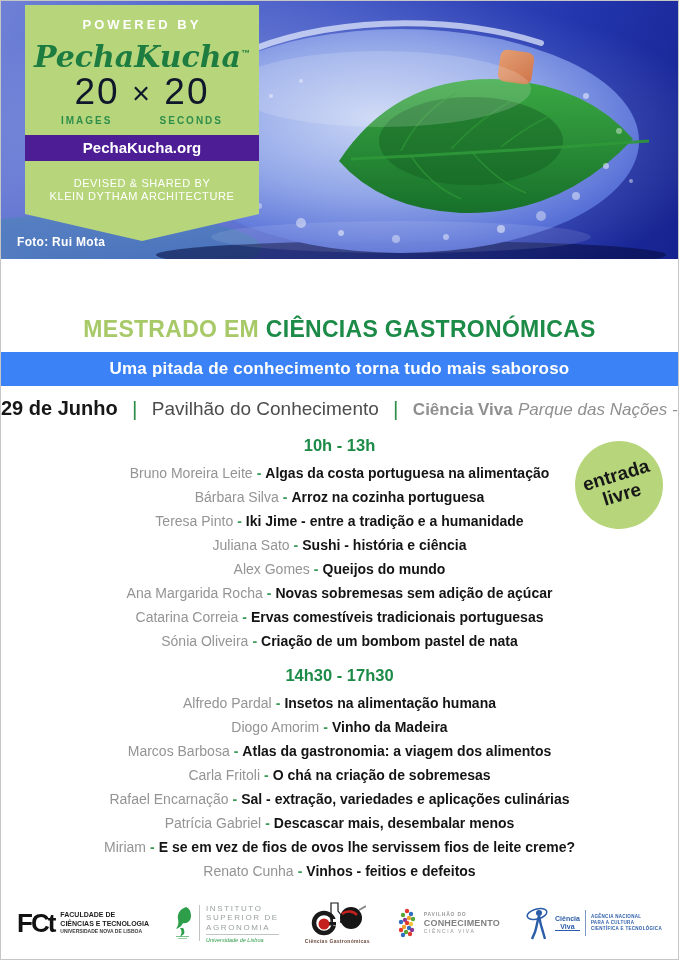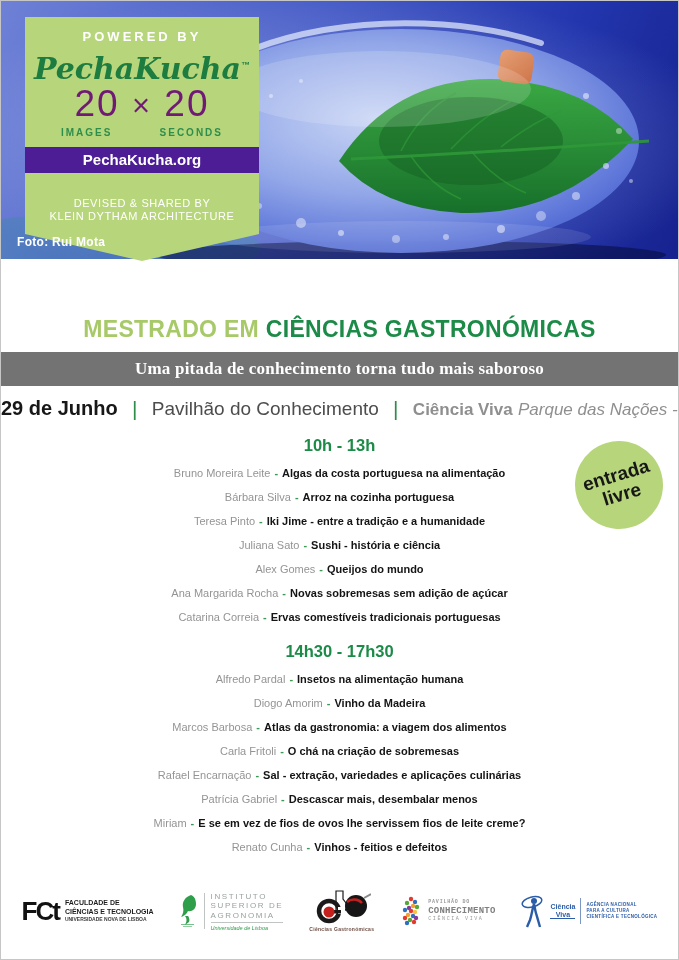--- a/index.html
+++ b/index.html
@@ -6,84 +6,84 @@
   .poster {
     position:relative; width:679px; height:960px; box-sizing:border-box;
     border:1px solid #c6c6c6; background:#ffffff; overflow:hidden;
     font-family:"Liberation Sans", sans-serif;
   }
 
   
   .hero { position:relative; width:677px; height:258px; }
   .hero svg { display:block; }
 
-  .pk-badge { position:absolute; left:24px; top:16px; width:234px; }
+  .pk-badge { position:absolute; left:24px; top:4px; width:234px; }
   .pk-rect { background:#b7d67b; padding-top:12px; }
   .pk-powered { text-align:center; color:#ffffff; font-weight:bold; font-size:13px; letter-spacing:3px; }
   .pk-brand { text-align:center; color:#1d7c40; font-family:"DejaVu Serif", serif; font-style:italic; font-weight:bold; font-size:30px; line-height:34px; margin-top:4px; }
   .pk-tm { font-size:9px; font-style:normal; font-family:"Liberation Sans",sans-serif; vertical-align:super; }
-  .pk-format { text-align:center; color:#701a75; font-size:37px; line-height:36px; letter-spacing:2px; }
+  .pk-format { text-align:center; color:#0f172a; font-size:37px; line-height:36px; letter-spacing:2px; }
   .pk-x { font-size:31px; }
   .pk-labels { display:flex; justify-content:space-between; padding:0 36px; color:#2f8d4c; font-size:10px; font-weight:bold; letter-spacing:2px; margin:3px 0 9px; }
   .pk-url { background:#4c1d95; color:#ffffff; text-align:center; font-weight:bold; font-size:15px; padding:4px 0 5px; }
-  .pk-devised { text-align:center; color:#ffffff; font-size:11px; line-height:13px; letter-spacing:0.6px; padding:24px 0 11px; }
+  .pk-devised { text-align:center; color:#ffffff; font-size:11px; line-height:13px; letter-spacing:0.6px; padding:16px 0 11px; }
   .pk-point { width:234px; height:27px; background:#b7d67b; clip-path:polygon(0 0,100% 0,50% 100%); }
 
   .photo-credit { position:absolute; left:16px; bottom:10px; color:#ffffff; font-weight:bold; font-size:12px; letter-spacing:0.3px; }
 
   
   .title-row { text-align:center; padding:13px 0 9px; font-size:23px; font-weight:bold; letter-spacing:0.3px;margin-top:44px; }
   .title-light { color:#a7c968; }
   .title-dark  { color:#1d8b48; }
 
-  .tagline-bar { background:#737373; color:#ffffff; text-align:center; font-weight:bold; font-size:17px; padding:7px 16px; letter-spacing:0.2px;font-family:Liberation Serif, serif; }
+  .tagline-bar { background:#3b82f6; color:#ffffff; text-align:center; font-weight:bold; font-size:17px; padding:7px 16px; letter-spacing:0.2px; }
 
   .info-row { text-align:center; padding:11px 0 9px; font-size:19px; color:#4d4d4d; white-space:nowrap; }
   .info-date { font-weight:bold; color:#171717; font-size:20px; }
   .info-sep  { color:#2f8d4a; margin:0 9px; font-size:21px; vertical-align:-1px; }
   .info-venue{ color:#4d4d4d; }
   .info-org  { font-weight:bold; color:#8f8f8f; font-size:17px; }
   .info-loc  { font-style:italic; color:#8f8f8f; font-size:17px; }
 
   
   .session { text-align:center; }
   .session-1 { margin-top:5px; }
   .session-2 { margin-top:12px; }
   .session-time { color:#1d8b48; font-weight:bold; font-size:16.5px; line-height:21px; margin-bottom:5px; }
-  .talk { font-size:11px; line-height:24px; white-space:nowrap; }
+  .talk { font-size:14px; line-height:24px; white-space:nowrap; }
   .talk .speaker { color:#949494; }
   .talk .dash { color:#3a9a55; font-weight:bold; margin:0 4px; }
   .talk .ttl { font-weight:bold; color:#141414; }
 
   .entrada {
     position:absolute; left:574px; top:440px; width:88px; height:88px;
     background:#b7d67b; border-radius:50%;
     display:flex; align-items:center; justify-content:center;
     transform:rotate(-17deg);
   }
   .entrada-text { text-align:center; font-weight:bold; font-size:19px; line-height:20px; color:#171717; }
 
   
-  .footer { position:absolute; left:0; bottom:12px; width:100%; height:72px; display:flex; align-items:center; justify-content:center; gap:26px; }
+  .footer { position:absolute; left:0; bottom:0; width:100%; height:72px; display:flex; align-items:center; justify-content:center; gap:26px; }
   .logo { display:flex; align-items:center; }
 
   .fct { gap:6px; }
   .fct-mark { font-size:26px; font-weight:bold; letter-spacing:-2px; color:#121212; }
   .fct-l1, .fct-l2 { font-size:7px; font-weight:bold; color:#1d1d1d; line-height:8.5px; }
   .fct-l3 { font-size:5px; font-weight:bold; color:#3c3c3c; line-height:7px; }
 
   .isa { gap:6px; }
   .isa-sep { width:1px; height:36px; background:#c0c4c2; }
   .isa-caps div { font-size:8px; color:#9aa29e; letter-spacing:1.6px; line-height:9.5px; }
   .isa-sub { font-size:5.5px; color:#2e9e4a; font-style:italic; border-top:1px solid #c0c4c2; margin-top:2px; padding-top:1.5px; }
 
   .cg { flex-direction:column; }
   .cg-label { font-size:5px; font-weight:bold; color:#6b4a3f; margin-top:2px; letter-spacing:0.3px; }
 
-  .pav { gap:6px;font-family:Liberation Mono, monospace; }
+  .pav { gap:6px; }
   .pav-l1 { font-size:5px; color:#9a9a9a; font-weight:bold; letter-spacing:0.8px; line-height:7px; }
   .pav-l2 { font-size:9px; color:#808080; font-weight:bold; letter-spacing:0.2px; line-height:10px; }
   .pav-l3 { font-size:5px; color:#9a9a9a; letter-spacing:1.6px; line-height:7px; }
 
   .cv { gap:5px; }
   .cv-brand { text-align:center; }
   .cv-brand div { font-size:7px; font-weight:bold; color:#2a5ca8; line-height:7.5px; }
   .cv-brand .cv-b2 { border-bottom:1px solid #2a5ca8; }
   .cv-sep { width:1px; height:26px; background:#7b98c4; }
   .cv-lines div { font-size:4.5px; font-weight:bold; color:#2a5ca8; line-height:6px; letter-spacing:0.3px; }
@@ -201,20 +201,21 @@
 
   <div class="session session-1">
     <div class="session-time">10h - 13h</div>
     <div class="talk"><span class="speaker">Bruno Moreira Leite</span><span class="dash">-</span><span class="ttl">Algas da costa portuguesa na alimentação</span></div>
     <div class="talk"><span class="speaker">Bárbara Silva</span><span class="dash">-</span><span class="ttl">Arroz na cozinha portuguesa</span></div>
     <div class="talk"><span class="speaker">Teresa Pinto</span><span class="dash">-</span><span class="ttl">Iki Jime - entre a tradição e a humanidade</span></div>
     <div class="talk"><span class="speaker">Juliana Sato</span><span class="dash">-</span><span class="ttl">Sushi - história e ciência</span></div>
     <div class="talk"><span class="speaker">Alex Gomes</span><span class="dash">-</span><span class="ttl">Queijos do mundo</span></div>
     <div class="talk"><span class="speaker">Ana Margarida Rocha</span><span class="dash">-</span><span class="ttl">Novas sobremesas sem adição de açúcar</span></div>
     <div class="talk"><span class="speaker">Catarina Correia</span><span class="dash">-</span><span class="ttl">Ervas comestíveis tradicionais portuguesas</span></div>
+    <div class="talk"><span class="speaker">Sónia Oliveira</span><span class="dash">-</span><span class="ttl">Criação de um bombom pastel de nata</span></div>
   </div>
 
   <div class="session session-2">
     <div class="session-time">14h30 - 17h30</div>
     <div class="talk"><span class="speaker">Alfredo Pardal</span><span class="dash">-</span><span class="ttl">Insetos na alimentação humana</span></div>
     <div class="talk"><span class="speaker">Diogo Amorim</span><span class="dash">-</span><span class="ttl">Vinho da Madeira</span></div>
     <div class="talk"><span class="speaker">Marcos Barbosa</span><span class="dash">-</span><span class="ttl">Atlas da gastronomia: a viagem dos alimentos</span></div>
     <div class="talk"><span class="speaker">Carla Fritoli</span><span class="dash">-</span><span class="ttl">O chá na criação de sobremesas</span></div>
     <div class="talk"><span class="speaker">Rafael Encarnação</span><span class="dash">-</span><span class="ttl">Sal - extração, variedades e aplicações culinárias</span></div>
     <div class="talk"><span class="speaker">Patrícia Gabriel</span><span class="dash">-</span><span class="ttl">Descascar mais, desembalar menos</span></div>

